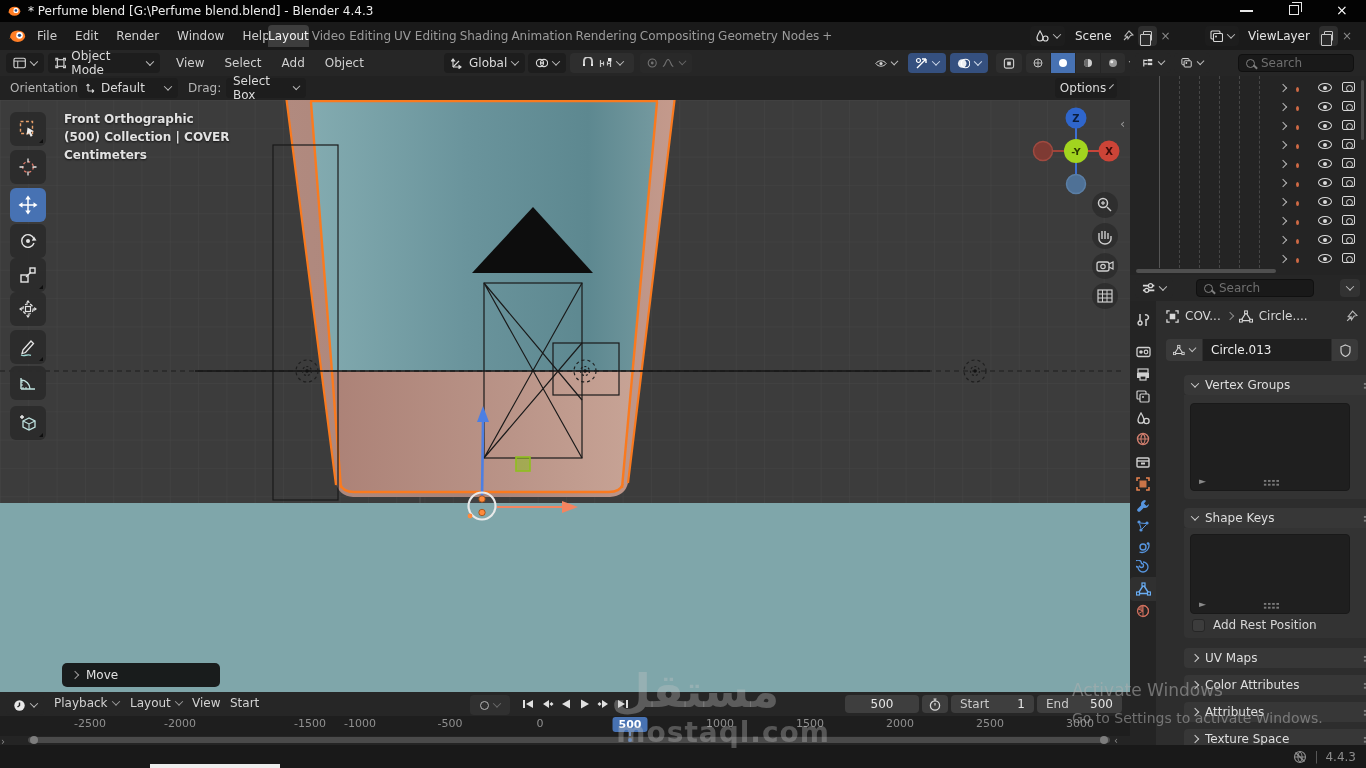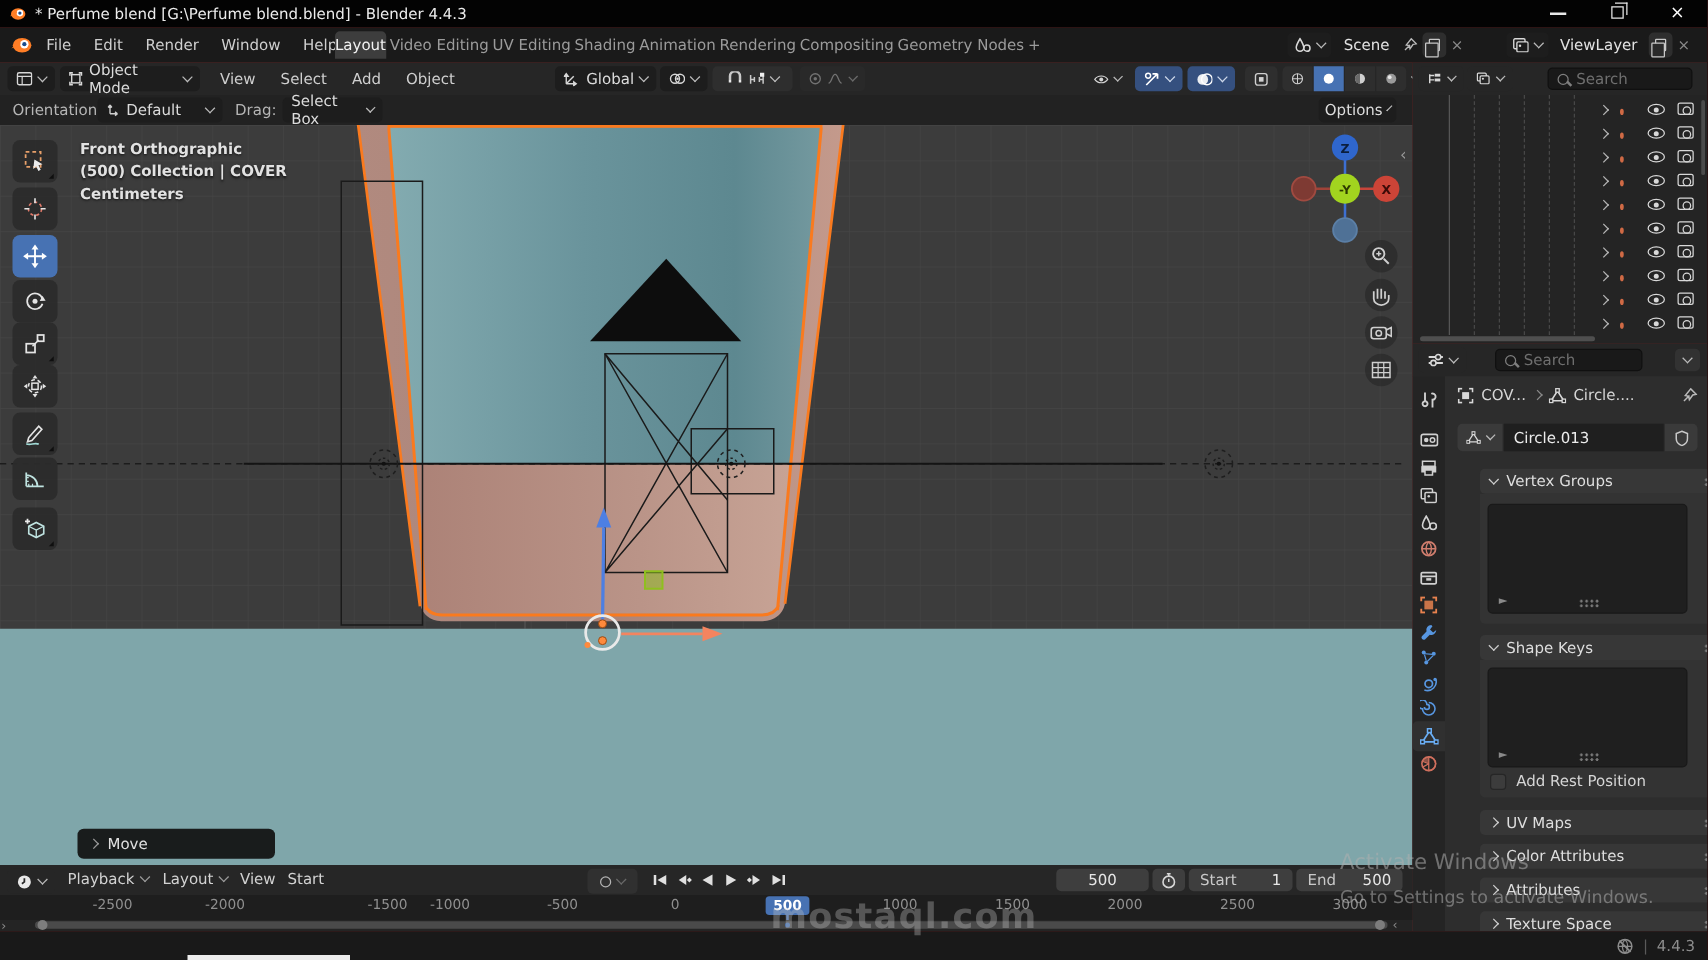--- a/index.html
+++ b/index.html
@@ -919,17 +919,18 @@
             <circle cx="7" cy="7" r="5.5" fill="none" stroke="#8d8d8d" stroke-width="1.2"></circle>
             <path d="M1.5 7 h11 M7 1.5 a8 8 0 0 1 0 11 M7 1.5 a8 8 0 0 0 0 11" stroke="#8d8d8d" stroke-width="1" fill="none"></path>
             <line x1="2.5" y1="2.5" x2="11.5" y2="11.5" stroke="#8d8d8d" stroke-width="1.4"></line>
           </svg>
         </span>
       <span style="color:#5a5a5a">|</span>
       <span>4.4.3</span>
     </div>
   </div>
 
+  <div class="wm" style="left:560px;top:664px;width:270px;text-align:center;font-size:46px">مستقل</div>
   <div class="wm" style="left:560px;top:716px;width:270px;text-align:right;font-size:28px;letter-spacing:1px">mostaql.com</div>
   <div class="wm2" style="left:1072px;top:680px;font-size:17px">Activate Windows</div>
   <div class="wm2" style="left:1072px;top:710px;font-size:14px">Go to Settings to activate Windows.</div>
   <span class="abs" style="left:150px;top:764px;width:130px;height:4px;background:#ededed;z-index:55"></span>
 </div>
 
 </body></html>

